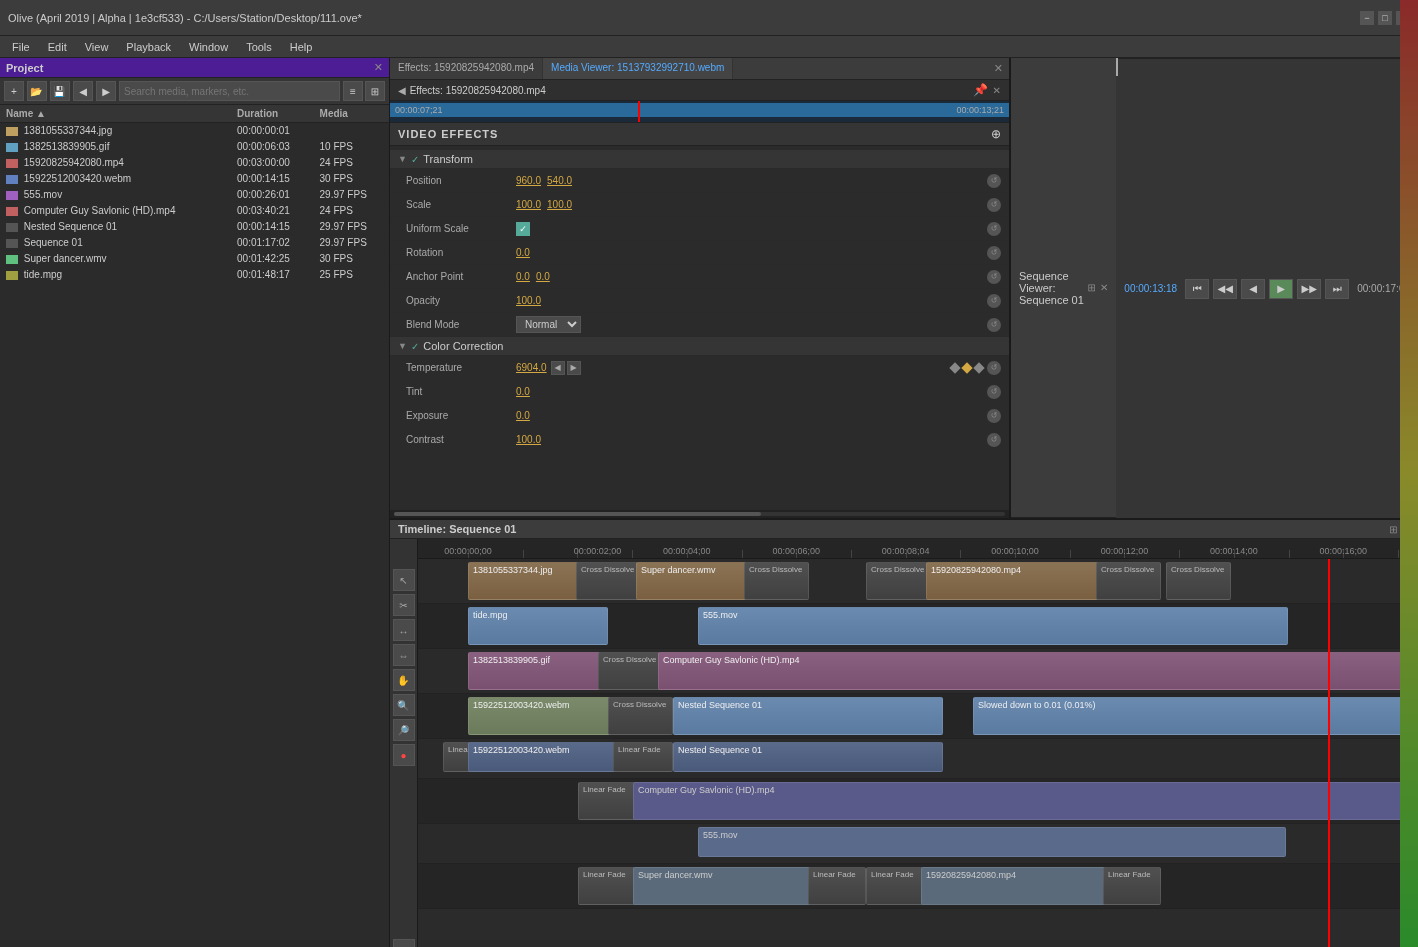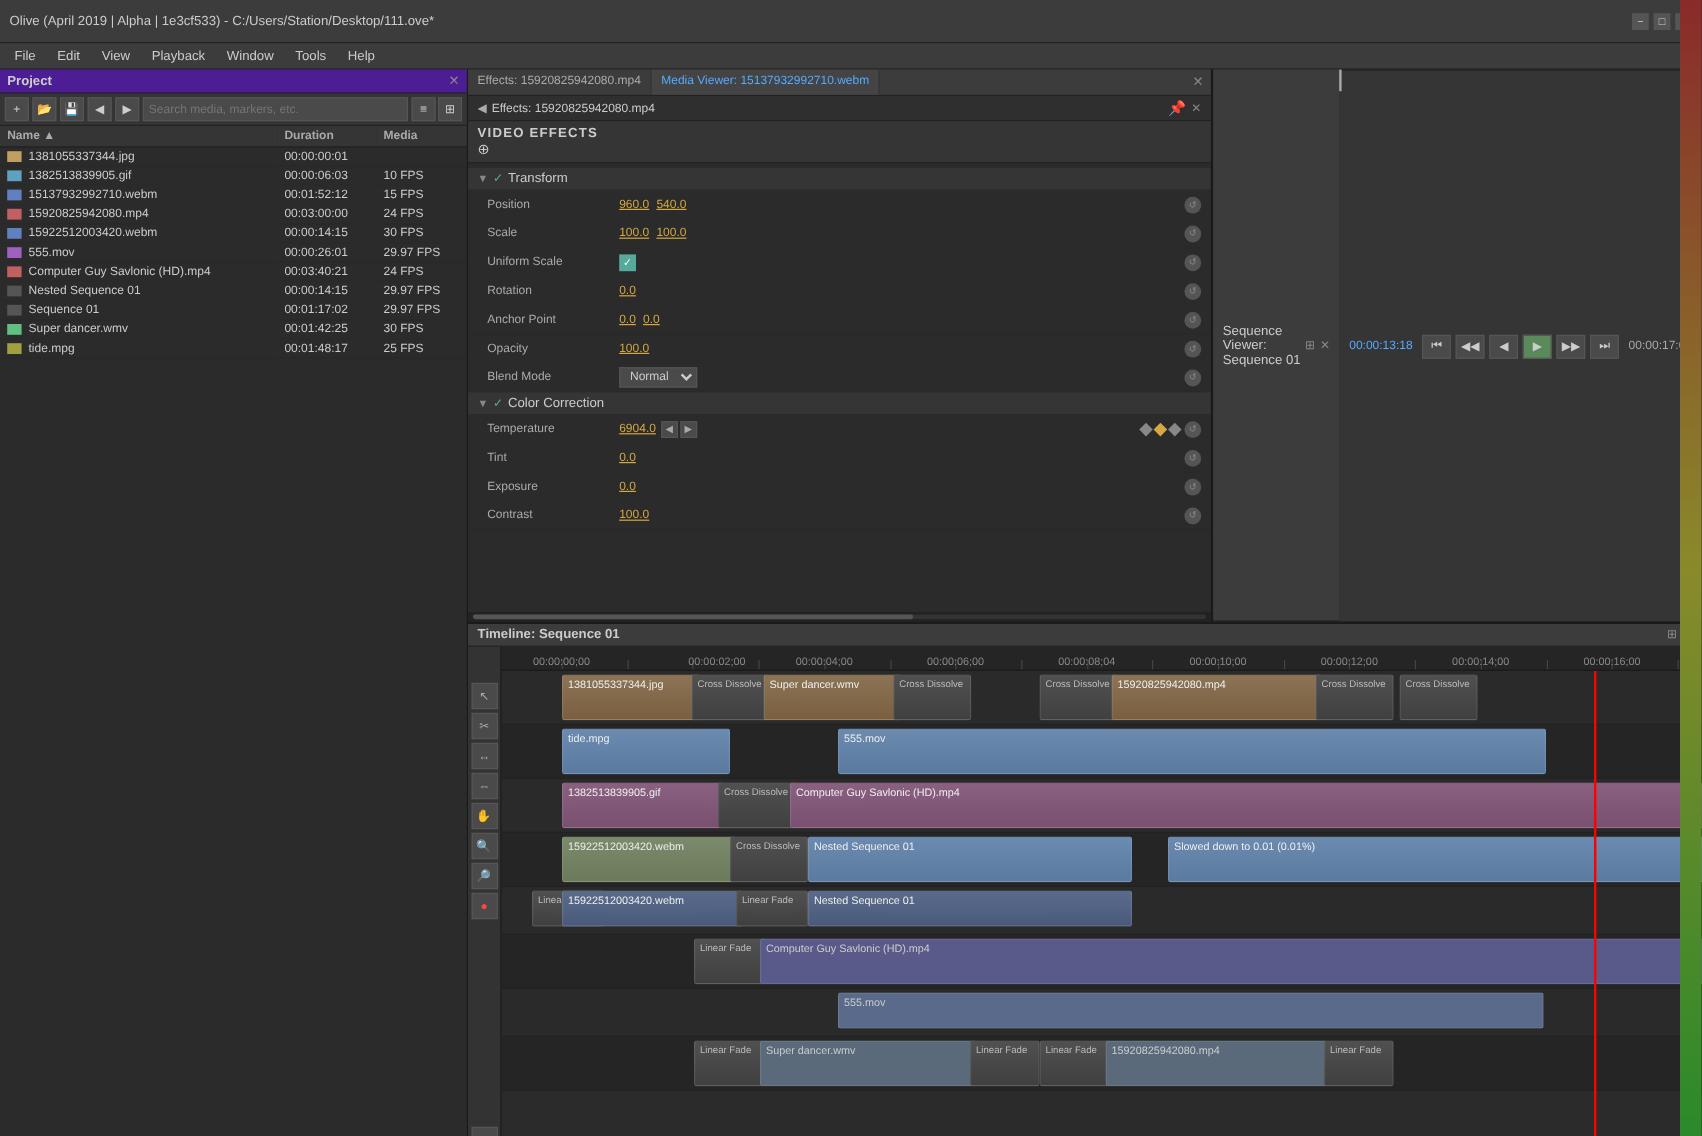--- a/index.html
+++ b/index.html
@@ -35,21 +35,21 @@
     #right-area { flex: 1; display: flex; flex-direction: column; }
 
     
     #top-panels { display: flex; height: 460px; }
 
     
     #effects-panel { width: 620px; min-width: 620px; background: #2b2b2b; border-right: 1px solid #1a1a1a; display: flex; flex-direction: column; }
     #effects-tabs { background: #3c3c3c; display: flex; border-bottom: 1px solid #222; }
     #effects-tabs .tab { padding: 4px 12px; font-size: 10px; cursor: pointer; color: #aaa; border-right: 1px solid #333; }
     #effects-tabs .tab.active { background: #2b2b2b; color: #ccc; }
-    #effects-header { background: #353535; padding: 4px 8px; display: flex; align-items: flex-start; justify-content: space-between; border-bottom: 1px solid #222; flex-direction: column; }
+    #effects-header { background: #353535; padding: 4px 8px; display: flex; align-items: center; justify-content: space-between; border-bottom: 1px solid #222; }
     #effects-title { font-size: 11px; font-weight: bold; color: #ccc; letter-spacing: 1px; }
     #effects-content { flex: 1; overflow-y: auto; padding: 4px 0; }
     .section-header { background: #353535; padding: 3px 8px; display: flex; align-items: center; gap: 4px; cursor: pointer; border-bottom: 1px solid #2a2a2a; }
     .section-header .arrow { color: #888; font-size: 9px; }
     .section-header .check { color: #5a9; font-size: 10px; }
     .section-title { font-size: 11px; color: #ccc; font-weight: normal; }
     .effect-row { display: flex; align-items: center; padding: 3px 8px 3px 16px; border-bottom: 1px solid #2a2a2a; min-height: 24px; }
     .effect-label { width: 110px; color: #aaa; font-size: 10px; flex-shrink: 0; }
     .effect-value { color: #d4a843; font-size: 10px; text-decoration: underline; cursor: pointer; }
     .effect-value2 { color: #d4a843; font-size: 10px; text-decoration: underline; cursor: pointer; margin-left: 6px; }
@@ -154,28 +154,20 @@
             <tr>
     <td>
       <span style="display:inline-block;width:12px;height:9px;background:#60a0c0;margin-right:3px;vertical-align:middle;"></span>
       <span>1382513839905.gif</span>
     </td>
     <td>00:00:06:03</td>
     <td>10 FPS</td>
   </tr>
             <tr>
     <td>
-      <span style="display:inline-block;width:12px;height:9px;background:#6080c0;margin-right:3px;vertical-align:middle;"></span>
-      <span>15137932992710.webm</span>
-    </td>
-    <td>00:01:52:12</td>
-    <td>15 FPS</td>
-  </tr>
-            <tr>
-    <td>
       <span style="display:inline-block;width:12px;height:9px;background:#c06060;margin-right:3px;vertical-align:middle;"></span>
       <span>15920825942080.mp4</span>
     </td>
     <td>00:03:00:00</td>
     <td>24 FPS</td>
   </tr>
             <tr>
     <td>
       <span style="display:inline-block;width:12px;height:9px;background:#6080c0;margin-right:3px;vertical-align:middle;"></span>
       <span>15922512003420.webm</span>
@@ -249,20 +241,26 @@
         </div>
 
         <div style="background:#2f2f2f;padding:3px 8px;font-size:10px;color:#aaa;border-bottom:1px solid #222;display:flex;align-items:center;gap:4px;">
           <span style="cursor:pointer;">◀</span>
           <span style="color:#ccc;">Effects: 15920825942080.mp4</span>
           <span style="flex:1;"></span>
           <span style="cursor:pointer;font-size:12px;">📌</span>
           <span style="cursor:pointer;color:#888;">✕</span>
         </div>
 
+        <div style="height:22px;background:#1a2a3a;position:relative;overflow:hidden;border-bottom:1px solid #222;">
+          <div style="position:absolute;left:0;right:0;top:2px;height:14px;background:#2a6a9a;"></div>
+          <div style="position:absolute;left:40%;top:0;width:2px;height:100%;background:red;"></div>
+          <span style="position:absolute;left:5px;top:4px;font-size:9px;color:#aaa;">00:00:07;21</span>
+          <span style="position:absolute;right:5px;top:4px;font-size:9px;color:#aaa;">00:00:13;21</span>
+        </div>
 
         <div id="effects-header">
           <span id="effects-title">VIDEO EFFECTS</span>
           <span style="cursor:pointer;font-size:12px;">⊕</span>
         </div>
         <div id="effects-content">
 
           <div class="section-header">
             <span class="arrow">▼</span>
             <span class="check">✓</span>

